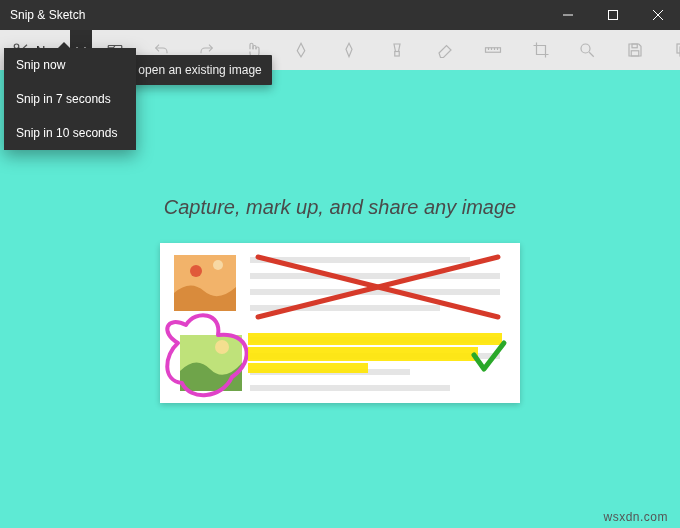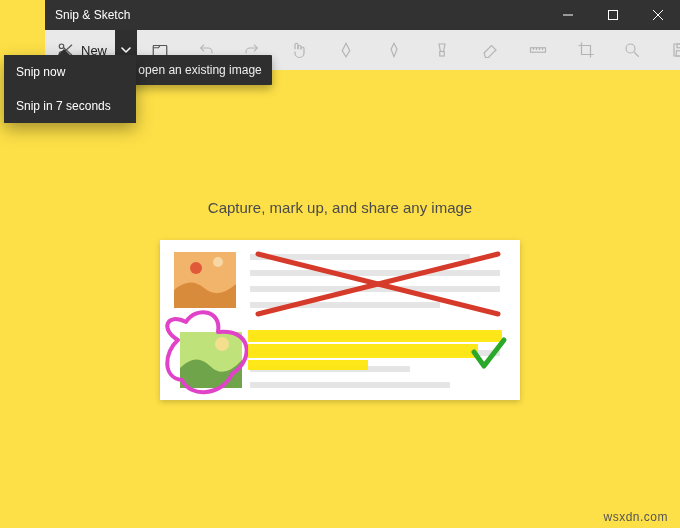--- a/index.html
+++ b/index.html
@@ -1,45 +1,45 @@
 <!DOCTYPE html>
 <html><head>
 <meta charset="utf-8">
 <style>
   html, body { margin: 0; padding: 0; font-family: "Segoe UI", sans-serif; font-size: 12px; color: #333; }
   body { background: #f5f5f5; }
-  .window { position: relative; width: 680px; height: 528px; background: #fde047; box-sizing: border-box; overflow: hidden; padding-left: 45px; }
+  .window { position: relative; width: 680px; height: 528px; background: #5eead4; box-sizing: border-box; overflow: hidden; }
   
   .titlebar { height: 30px; background: #323232; display: flex; align-items: center; color: #fff; }
   .titlebar .title { padding-left: 10px; font-size: 12px; flex: 0 0 auto; }
   .titlebar .spacer { flex: 1; }
   .titlebar .winbtn { width: 45px; height: 30px; display: flex; align-items: center; justify-content: center; color: #fff; }
   .titlebar .winbtn svg { width: 10px; height: 10px; stroke: #fff; stroke-width: 1; fill: none; }
   
   .toolbar { height: 40px; background: #e9e9e9; display: flex; align-items: stretch; }
   .toolbar .group { display: flex; align-items: center; }
   .toolbar .group.left  { flex: 0 0 auto; padding-left: 4px; }
   .toolbar .group.center{ flex: 1; justify-content: center; gap: 2px; }
   .toolbar .group.right { flex: 0 0 auto; padding-right: 4px; gap: 2px; }
   .tbtn { height: 40px; min-width: 34px; display: flex; align-items: center; justify-content: center; padding: 0 6px; border-radius: 2px; }
   .tbtn svg { display: block; }
   .tbtn.disabled svg { opacity: 0.35; }
   .newbtn { display: flex; align-items: center; gap: 6px; height: 40px; padding: 0 8px; color: #222; }
   .newbtn .label { font-size: 13px; }
   .newbtn svg { display: block; }
   .dropbtn { height: 40px; width: 22px; display:flex; align-items:center; justify-content:center; background:#2f2f2f; color:#fff; }
   
-  .menu { position: absolute; left: 4px; top: 55px; background: #2f2f2f; color: #fff; width: 132px; box-shadow: 0 6px 16px rgba(0,0,0,0.35); z-index: 30; }
+  .menu { position: absolute; left: 4px; top: 48px; background: #2f2f2f; color: #fff; width: 132px; box-shadow: 0 6px 16px rgba(0,0,0,0.35); z-index: 30; }
   .menu::before { content:""; position:absolute; top:-6px; left:54px; width:0; height:0; border-left:6px solid transparent; border-right:6px solid transparent; border-bottom:6px solid #2f2f2f; }
   .menu .item { padding: 10px 12px; font-size: 12px; }
   
   .tooltip { position: absolute; left: 75px; top: 55px; background: #2f2f2f; color: #eee; font-size: 12px; padding: 8px 10px; border-radius: 1px; z-index: 10; box-shadow: 0 4px 10px rgba(0,0,0,0.3); }
   
   .canvas { position: absolute; left:0; right:0; top:70px; bottom:0; display:flex; flex-direction:column; align-items:center; justify-content:center; gap: 24px; }
-  .canvas .headline { font-size: 15px; color:#4a4a4a; }
+  .canvas .headline { font-size: 20px; color:#4a4a4a;font-style:italic; }
   .illus { width: 360px; height: 160px; background:#fff; box-shadow: 0 2px 6px rgba(0,0,0,0.2); position: relative; }
   
   .watermark { position:absolute; right:12px; bottom:4px; font-size:12px; color:#555; letter-spacing: .5px; }
   
   .ico { stroke:#555; stroke-width:1.6; fill:none; }
   .ico-dis { opacity: .35; }
 </style>
 </head>
 <body>
 
@@ -170,20 +170,21 @@
       </div>
 
     </div>
   </div>
 
   <div class="tooltip">screen or open an existing image</div>
 
   <div class="menu">
     <div class="item">Snip now</div>
     <div class="item">Snip in 7 seconds</div>
+    <div class="item">Snip in 10 seconds</div>
   </div>
 
   <div class="canvas">
     <div class="headline">Capture, mark up, and share any image</div>
     <div class="illus">
       <svg viewBox="0 0 360 160" width="360" height="160">
 
         <rect x="14" y="12" width="62" height="56" fill="#f2b36a"></rect>
         <path d="M14 50 Q30 36 44 48 T76 44 V68 H14 Z" fill="#d98b3c"></path>
         <circle cx="36" cy="28" r="6" fill="#e05a3a"></circle>

